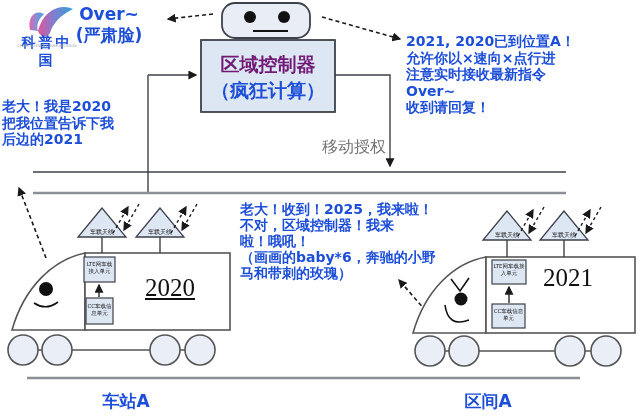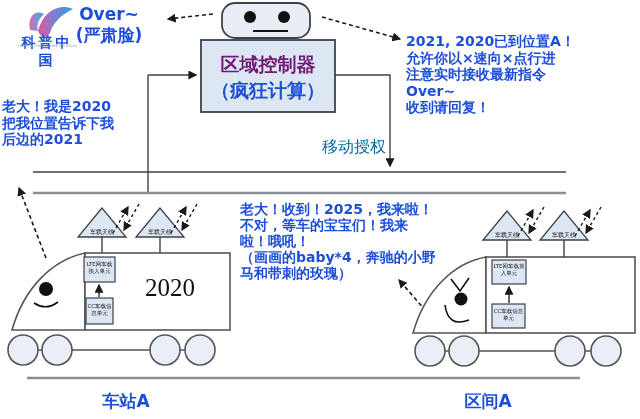--- a/index.html
+++ b/index.html
@@ -8,23 +8,23 @@
   .art{position:absolute;left:0;top:0;z-index:1;}
   .txt{position:absolute;z-index:2;}
   .red{color:#1d4ed8;font-weight:bold;}
   .speech{font-size:14px;line-height:16.5px;text-align:left;letter-spacing:0px;}
   .speech-left{left:2px;top:98px;width:126px;}
   .speech-right{left:406px;top:33px;width:204px;}
   .speech-center{left:240px;top:201px;width:200px;line-height:16px;}
   .over-face{left:66px;top:4px;width:86px;font-size:17px;line-height:21px;text-align:center;}
   .ctrl-text{left:201px;top:51px;width:134px;text-align:center;font-size:19px;line-height:26px;font-weight:bold;}
   .ctrl-line1{color:#701a75;}
-  .mobile-auth{left:314px;top:137px;width:72px;text-align:right;font-size:16px;color:#0369a1;font-weight:500;}
+  .mobile-auth{left:314px;top:137px;width:72px;text-align:right;font-size:16px;color:#737373;font-weight:500;}
   .train-number{position:absolute;z-index:2;font-family:"Liberation Serif","DejaVu Serif",serif;font-size:25px;color:#111;text-align:center;}
-  .num-2020{left:120px;top:274px;width:100px;}
+  .num-2020{left:120px;top:274px;width:100px;text-decoration:underline;}
   .num-2021{left:522px;top:264px;width:92px;}
   .ant-label{position:absolute;z-index:2;font-size:6px;color:#222;text-align:center;width:48px;}
   .unit-label{position:absolute;z-index:2;font-size:5.5px;line-height:6.5px;color:#222;text-align:center;overflow:hidden;}
   .station-label{font-size:17px;text-align:center;width:84px;}
   .logo-name{left:16px;top:34px;width:62px;font-size:14px;letter-spacing:3px;text-align:center;}
   .logo-sub{left:14px;top:44px;width:66px;font-size:3.5px;color:#9aa0aa;text-align:center;white-space:nowrap;overflow:hidden;}
 </style>
 </head>
 <body>
 
@@ -148,29 +148,30 @@
   </div>
 
   <div class="txt red speech speech-left">
     <div>老大！我是2020</div>
     <div>把我位置告诉下我</div>
     <div>后边的2021</div>
   </div>
 
   <div class="txt red speech speech-center">
     <div>老大！收到！2025，我来啦！</div>
-    <div>不对，等车的宝宝们！我来</div>
+    <div>不对，区域控制器！我来</div>
     <div>啦！哦吼！</div>
-    <div>（画画的baby*4，奔驰的小野</div>
+    <div>（画画的baby*6，奔驰的小野</div>
     <div>马和带刺的玫瑰）</div>
   </div>
 
   <div class="txt mobile-auth">移动授权</div>
 
   <div class="train-number num-2020">2020</div>
+  <div class="train-number num-2021">2021</div>
 
   <div class="ant-label" style="left:78px;top:228px;">车载天线</div>
   <div class="ant-label" style="left:136px;top:228px;">车载天线</div>
   <div class="ant-label" style="left:483px;top:231px;">车载天线</div>
   <div class="ant-label" style="left:540px;top:231px;">车载天线</div>
 
   <div class="unit-label" style="left:85px;top:261px;width:29px;height:18px;">LTE网车载接入单元</div>
   <div class="unit-label" style="left:87px;top:303px;width:25px;height:17px;">CC车载信息单元</div>
   <div class="unit-label" style="left:493px;top:263px;width:32px;height:18px;">LTE网车载接入单元</div>
   <div class="unit-label" style="left:493px;top:308px;width:31px;height:17px;">CC车载信息单元</div>

